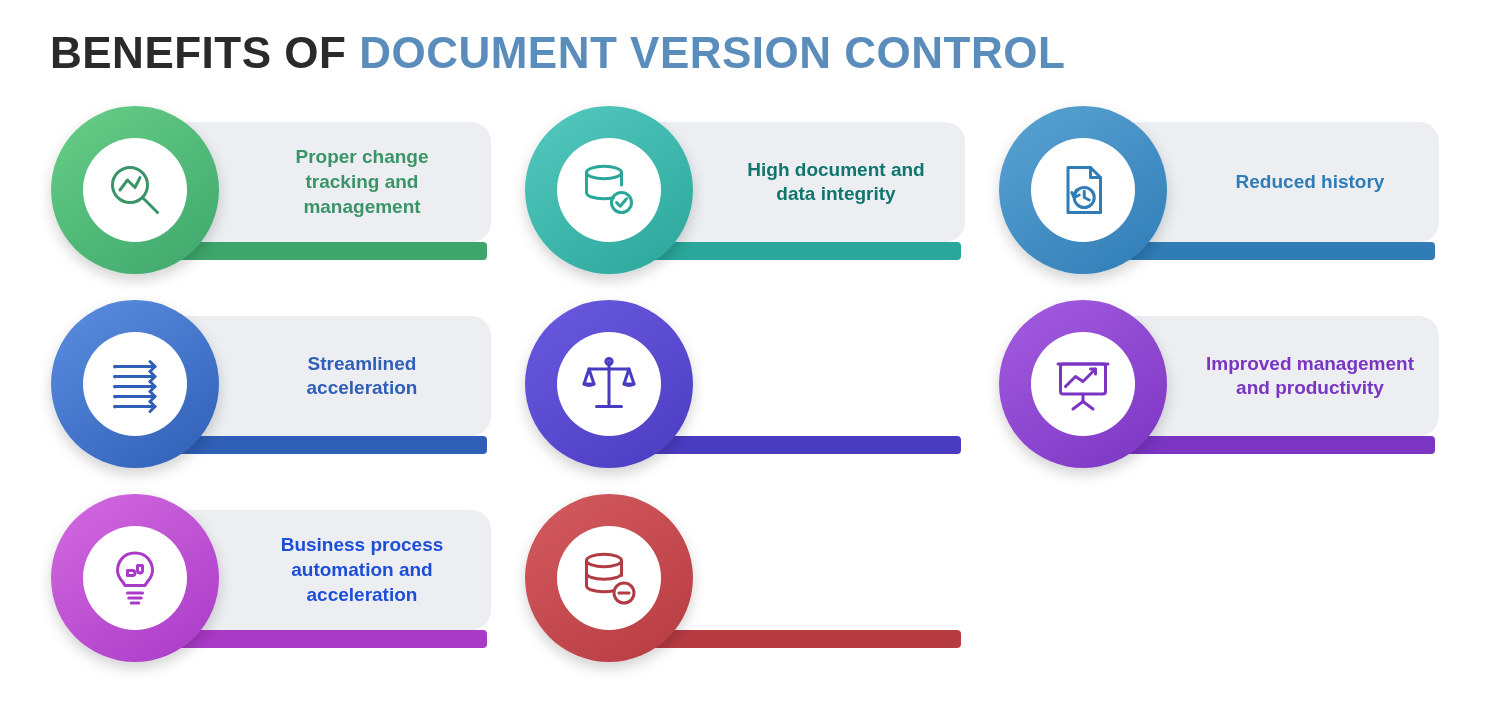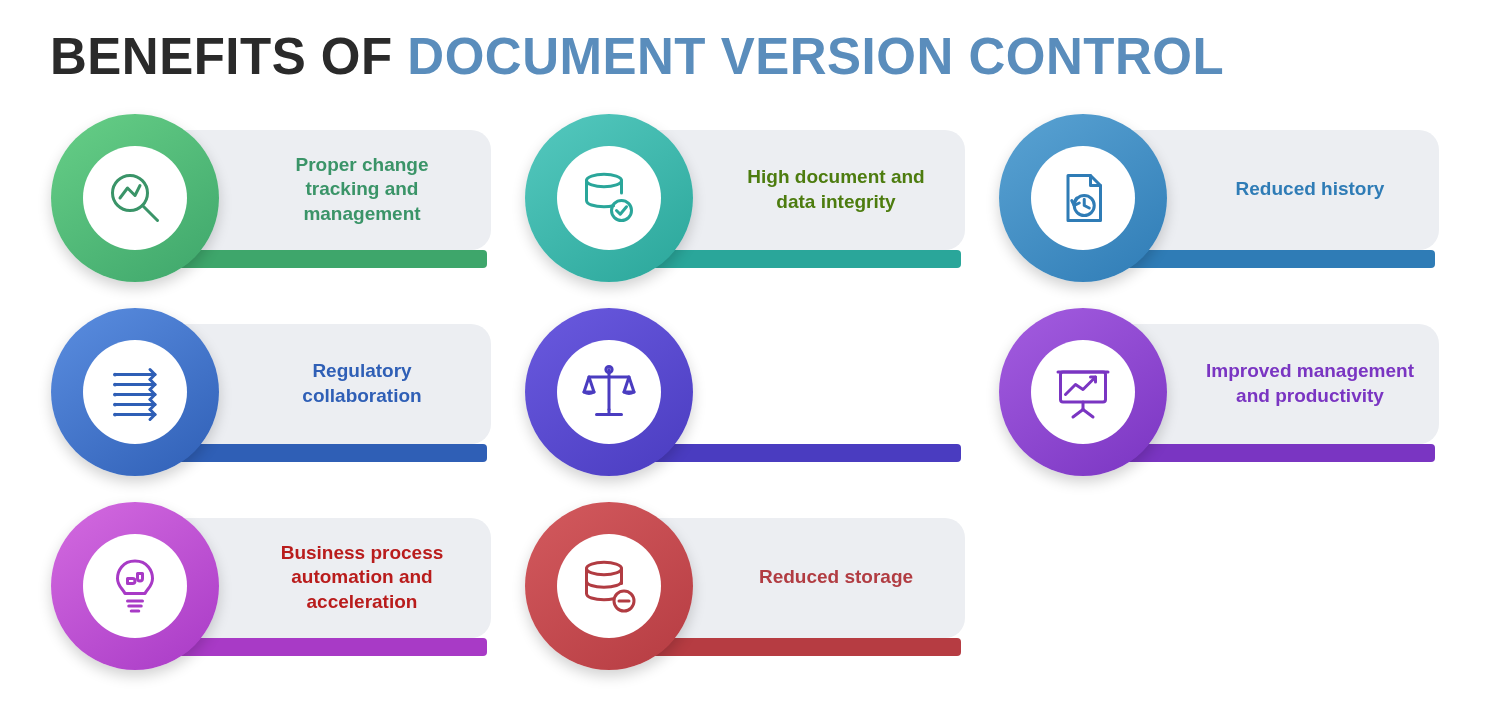--- a/index.html
+++ b/index.html
@@ -3,21 +3,21 @@
 <meta charset="utf-8">
 <style>
   * { box-sizing: border-box; margin: 0; padding: 0; }
   html, body { width: 1490px; height: 710px; }
   body {
     background: #ffffff;
     font-family: "Segoe UI", "Helvetica Neue", Arial, sans-serif;
     padding: 30px 50px 20px 50px;
   }
   .title {
-    font-size: 51px;
+    font-size: 44px;
     font-weight: 800;
     letter-spacing: 0.5px;
     text-transform: uppercase;
     line-height: 1.05;
     margin-bottom: 28px;
   }
   .title .dark { color: #2a2a2a; }
   .title .blue { color: #5a8dbc; }
   .grid {
     display: grid;
@@ -107,21 +107,21 @@
               <line x1="30" y1="30" x2="42" y2="42" stroke="#3a9468" stroke-width="2.4" fill="none" stroke-linecap="round" stroke-linejoin="round"></line>
               <polyline points="12,24 18,16 24,22 28,14" stroke="#3a9468" stroke-width="2.4" fill="none" stroke-linecap="round" stroke-linejoin="round"></polyline>
             </svg>
           </div>
       </div>
     </div>
   </div>
     <div class="item">
     <div class="underline" style="background:#2aa69a"></div>
     <div class="bar">
-      <div class="bar-text" style="color:#4d7c0f">High document and data integrity</div>
+      <div class="bar-text" style="color:#0f766e">High document and data integrity</div>
     </div>
     <div class="disc-outer" style="background:linear-gradient(145deg, #55c9bf 0%, #2aa69a 100%)">
       <div class="disc-inner">
         <div class="icon">
             <svg viewBox="0 0 48 48">
               <ellipse cx="20" cy="10" rx="14" ry="5" stroke="#2aa69a" stroke-width="2.4" fill="none" stroke-linecap="round" stroke-linejoin="round"></ellipse>
               <path d="M6 10 V26 C6 29 12 31 20 31 C23 31 25.5 30.7 27.6 30.2" stroke="#2aa69a" stroke-width="2.4" fill="none" stroke-linecap="round" stroke-linejoin="round"></path>
               <path d="M34 10 V20" stroke="#2aa69a" stroke-width="2.4" fill="none" stroke-linecap="round" stroke-linejoin="round"></path>
               <circle cx="34" cy="34" r="8" stroke="#2aa69a" stroke-width="2.4" fill="none" stroke-linecap="round" stroke-linejoin="round"></circle>
               <polyline points="30,34 33,37 38,31" stroke="#2aa69a" stroke-width="2.4" fill="none" stroke-linecap="round" stroke-linejoin="round"></polyline>
@@ -146,21 +146,21 @@
               <path d="M17 30 A8 8 0 0 1 19 24" stroke="#2f7cb6" stroke-width="2.4" fill="none" stroke-linecap="round" stroke-linejoin="round"></path>
               <polyline points="15,26 17,30 21,28" stroke="#2f7cb6" stroke-width="2.4" fill="none" stroke-linecap="round" stroke-linejoin="round"></polyline>
             </svg>
           </div>
       </div>
     </div>
   </div>
     <div class="item">
     <div class="underline" style="background:#2f5fb6"></div>
     <div class="bar">
-      <div class="bar-text" style="color:#2f5fb6">Regulatory collaboration</div>
+      <div class="bar-text" style="color:#2f5fb6">Streamlined acceleration</div>
     </div>
     <div class="disc-outer" style="background:linear-gradient(145deg, #5b8ee0 0%, #2f5fb6 100%)">
       <div class="disc-inner">
         <div class="icon">
             <svg viewBox="0 0 48 48">
         <line x1="8" y1="10" x2="40" y2="10" stroke="#2f5fb6" stroke-width="2.4" fill="none" stroke-linecap="round" stroke-linejoin="round"></line>
               <polyline points="36,6 40,10 36,14" stroke="#2f5fb6" stroke-width="2.4" fill="none" stroke-linecap="round" stroke-linejoin="round"></polyline>
         <line x1="8" y1="18" x2="40" y2="18" stroke="#2f5fb6" stroke-width="2.4" fill="none" stroke-linecap="round" stroke-linejoin="round"></line>
               <polyline points="36,14 40,18 36,22" stroke="#2f5fb6" stroke-width="2.4" fill="none" stroke-linecap="round" stroke-linejoin="round"></polyline>
         <line x1="8" y1="26" x2="40" y2="26" stroke="#2f5fb6" stroke-width="2.4" fill="none" stroke-linecap="round" stroke-linejoin="round"></line>
@@ -216,42 +216,39 @@
               <line x1="16" y1="44" x2="24" y2="38" stroke="#7a35c2" stroke-width="2.4" fill="none" stroke-linecap="round" stroke-linejoin="round"></line>
               <line x1="32" y1="44" x2="24" y2="38" stroke="#7a35c2" stroke-width="2.4" fill="none" stroke-linecap="round" stroke-linejoin="round"></line>
             </svg>
           </div>
       </div>
     </div>
   </div>
     <div class="item">
     <div class="underline" style="background:#a83ac6"></div>
     <div class="bar">
-      <div class="bar-text" style="color:#b91c1c">Business process automation and acceleration</div>
+      <div class="bar-text" style="color:#1d4ed8">Business process automation and acceleration</div>
     </div>
     <div class="disc-outer" style="background:linear-gradient(145deg, #d46be0 0%, #a83ac6 100%)">
       <div class="disc-inner">
         <div class="icon">
             <svg viewBox="0 0 48 48">
               <path d="M24 4 C14 4 10 12 10 18 C10 24 14 26 16 30 L32 30 C34 26 38 24 38 18 C38 12 34 4 24 4 Z" stroke="#a83ac6" stroke-width="2.4" fill="none" stroke-linecap="round" stroke-linejoin="round"></path>
               <line x1="18" y1="36" x2="30" y2="36" stroke="#a83ac6" stroke-width="2.4" fill="none" stroke-linecap="round" stroke-linejoin="round"></line>
               <line x1="19" y1="40" x2="29" y2="40" stroke="#a83ac6" stroke-width="2.4" fill="none" stroke-linecap="round" stroke-linejoin="round"></line>
               <line x1="21" y1="44" x2="27" y2="44" stroke="#a83ac6" stroke-width="2.4" fill="none" stroke-linecap="round" stroke-linejoin="round"></line>
               <path d="M18 18 h4 a2 2 0 1 1 0 4 h-4 v-4 Z" stroke="#a83ac6" stroke-width="2.4" fill="none" stroke-linecap="round" stroke-linejoin="round"></path>
               <path d="M26 14 v4 a2 2 0 1 0 4 0 v-4 h-4 Z" stroke="#a83ac6" stroke-width="2.4" fill="none" stroke-linecap="round" stroke-linejoin="round"></path>
             </svg>
           </div>
       </div>
     </div>
   </div>
     <div class="item">
     <div class="underline" style="background:#b63c42"></div>
-    <div class="bar">
-      <div class="bar-text" style="color:#b13c42">Reduced storage</div>
-    </div>
     <div class="disc-outer" style="background:linear-gradient(145deg, #d35a5e 0%, #b63c42 100%)">
       <div class="disc-inner">
         <div class="icon">
             <svg viewBox="0 0 48 48">
               <ellipse cx="20" cy="10" rx="14" ry="5" stroke="#b13c42" stroke-width="2.4" fill="none" stroke-linecap="round" stroke-linejoin="round"></ellipse>
               <path d="M6 10 V30 C6 33 12 35 20 35 C23 35 25.5 34.7 27.6 34.2" stroke="#b13c42" stroke-width="2.4" fill="none" stroke-linecap="round" stroke-linejoin="round"></path>
               <path d="M34 10 V22" stroke="#b13c42" stroke-width="2.4" fill="none" stroke-linecap="round" stroke-linejoin="round"></path>
               <path d="M6 20 C6 23 12 25 20 25 C28 25 34 23 34 20" stroke="#b13c42" stroke-width="2.4" fill="none" stroke-linecap="round" stroke-linejoin="round"></path>
               <circle cx="36" cy="36" r="8" stroke="#b13c42" stroke-width="2.4" fill="none" stroke-linecap="round" stroke-linejoin="round"></circle>
               <line x1="32" y1="36" x2="40" y2="36" stroke="#b13c42" stroke-width="2.4" fill="none" stroke-linecap="round" stroke-linejoin="round"></line>

